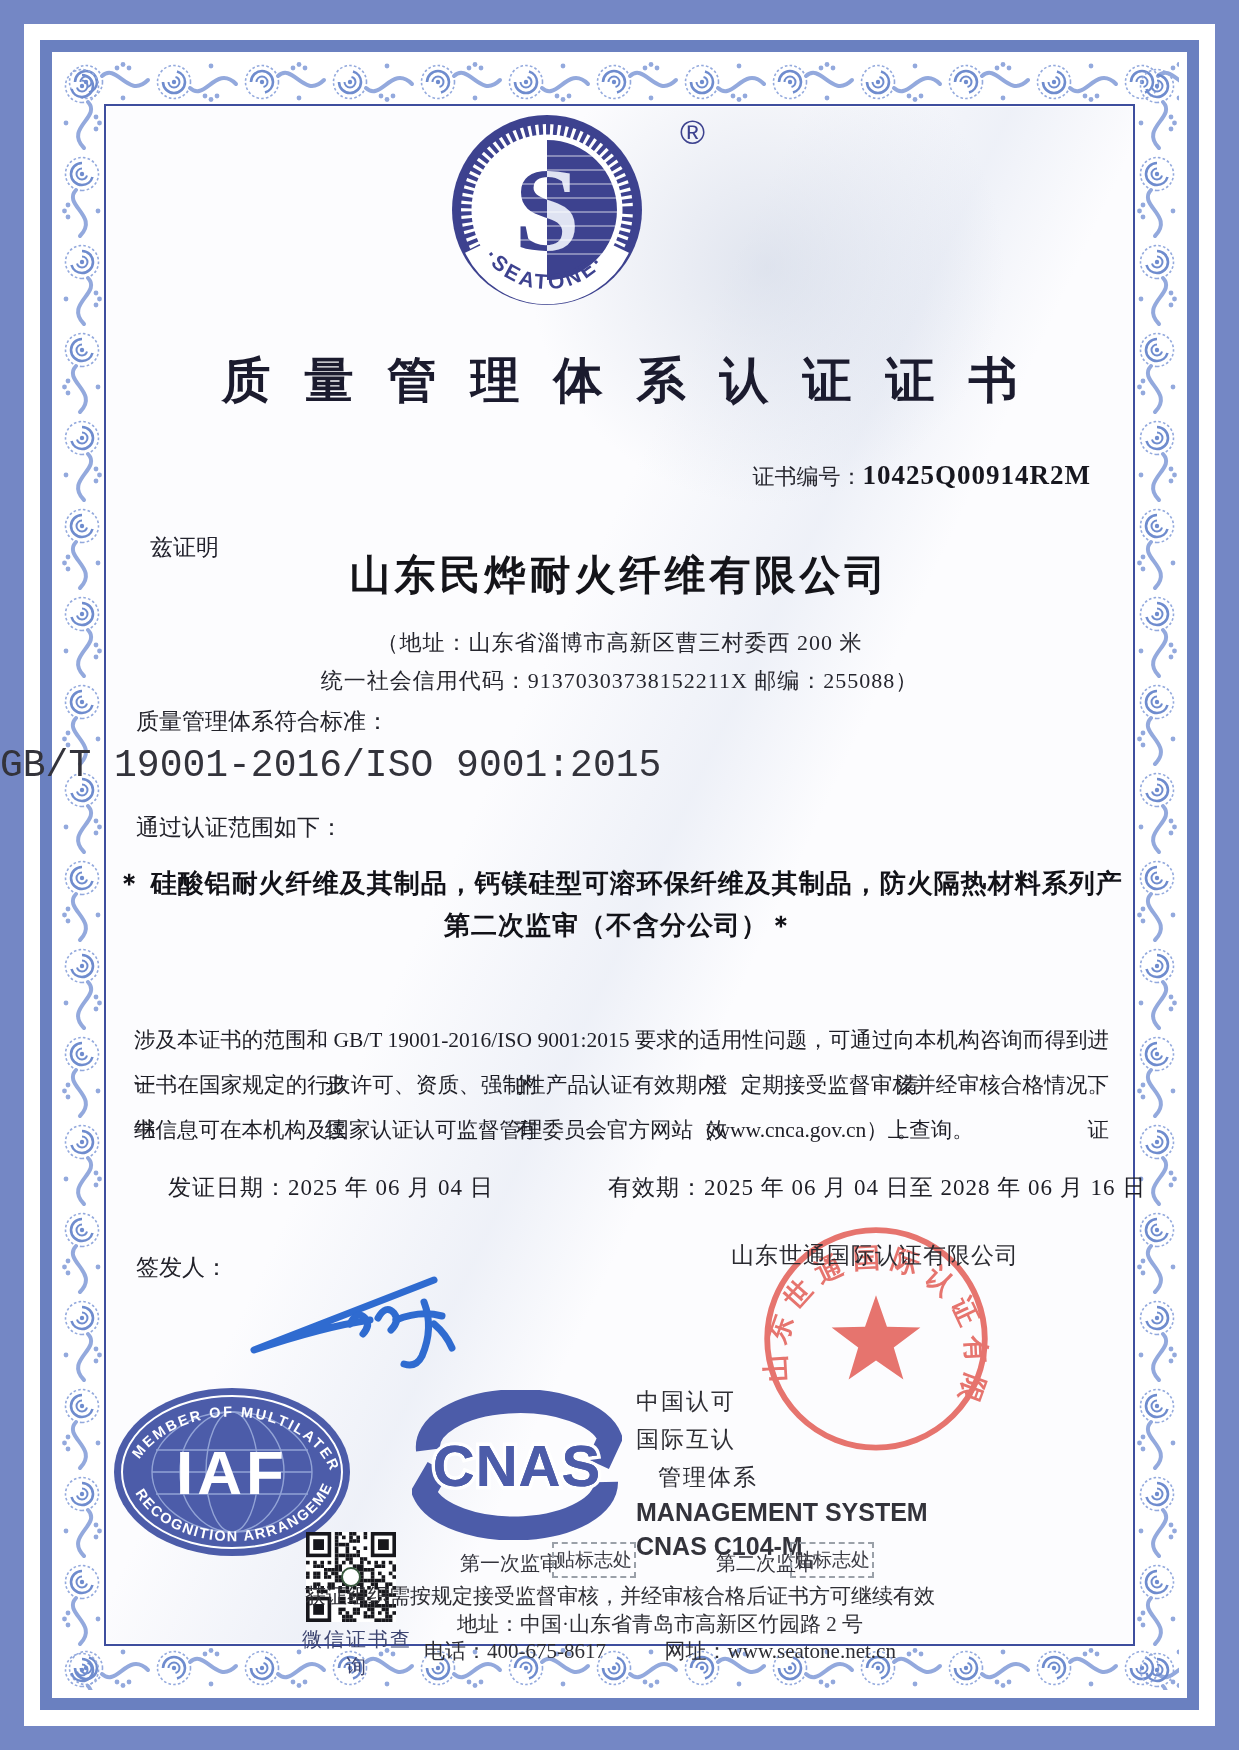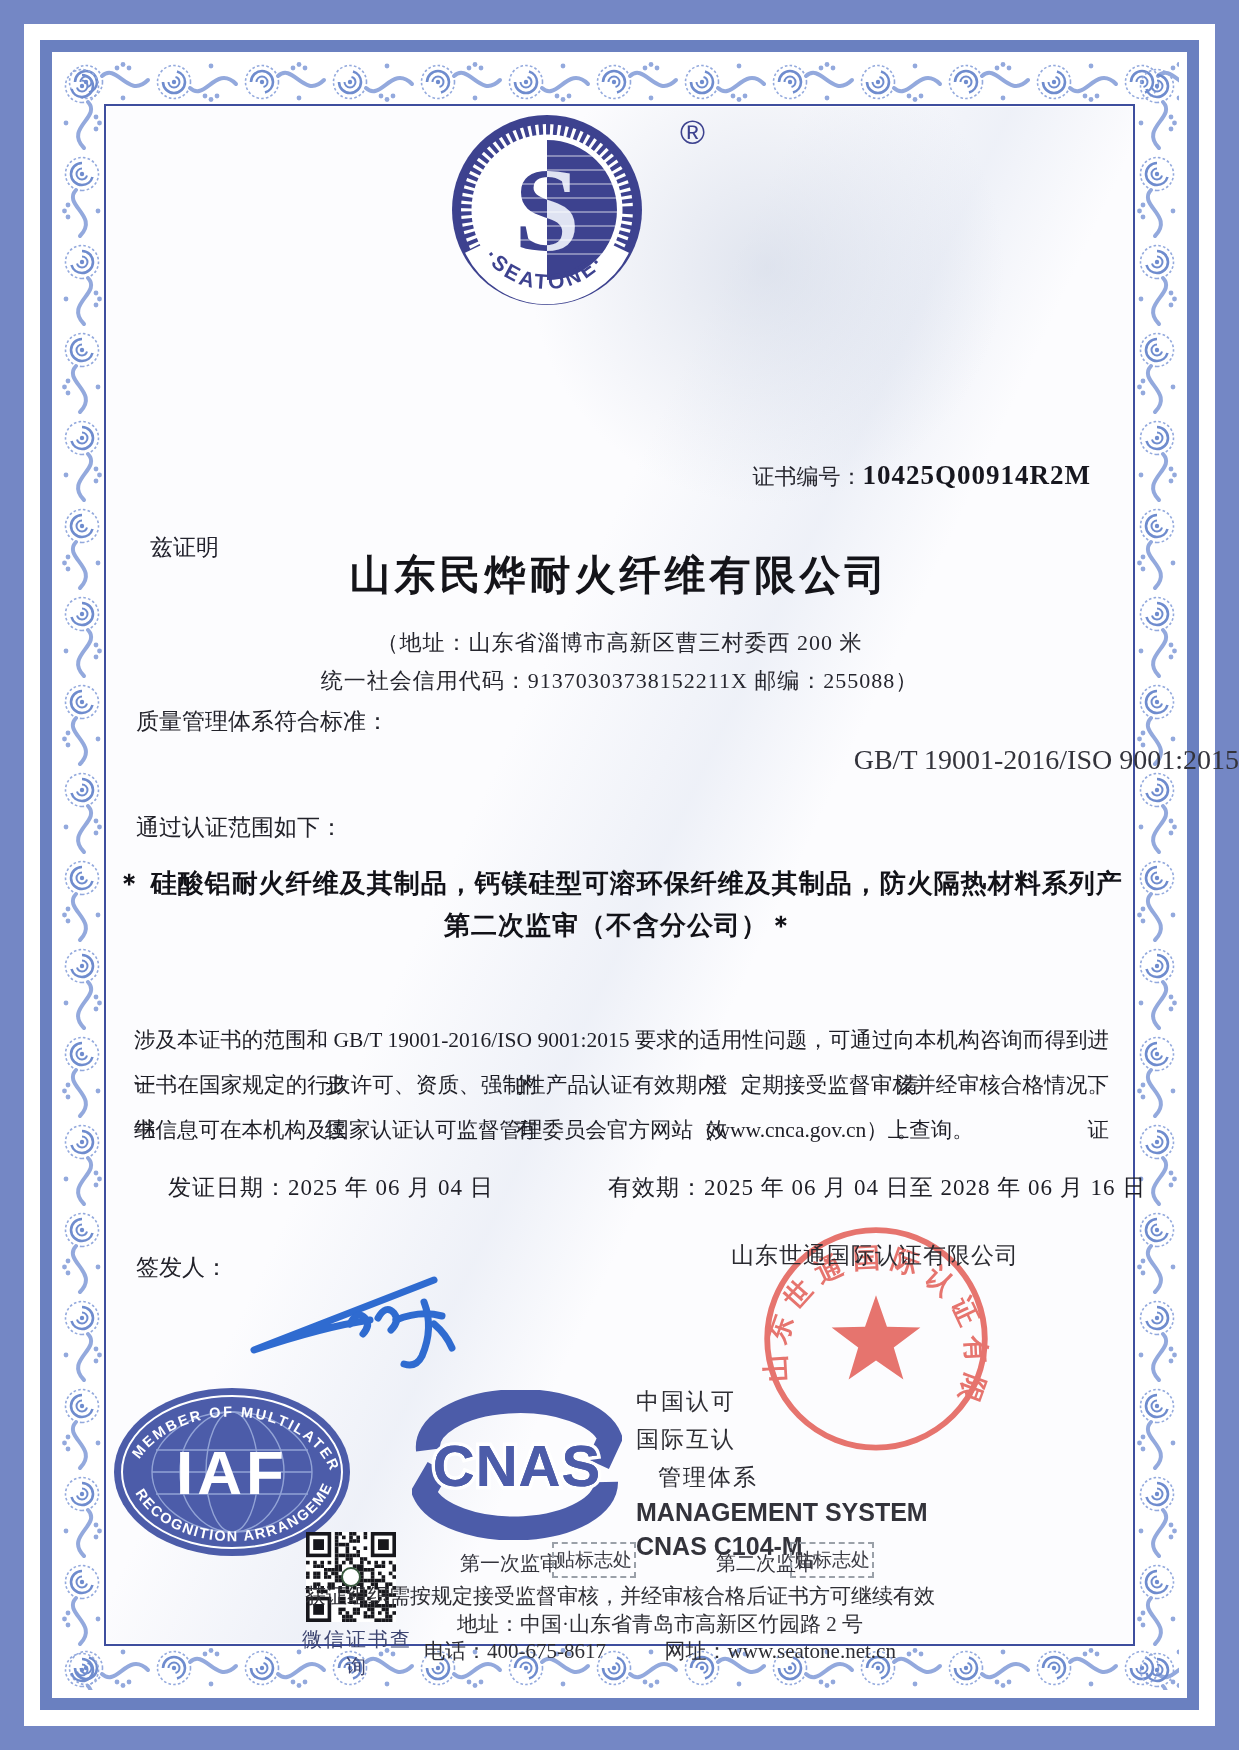--- a/index.html
+++ b/index.html
@@ -20,22 +20,22 @@
   .stripV{position:absolute;width:1630px;height:44px;transform-origin:0 0;transform:rotate(90deg) translateY(-44px);}
   
   .title{left:0;right:0;top:348px;text-align:center;font-size:49px;font-weight:700;color:#1b1b2e;
          letter-spacing:34px;padding-left:34px;}
   .certno{right:148px;top:460px;font-size:22px;color:#26262e;}
   .certno b{font-size:27px;letter-spacing:1px;color:#17171f;}
   .attest{left:150px;top:532px;font-size:23px;}
   .company{left:0;right:0;top:548px;text-align:center;font-size:41px;font-weight:600;letter-spacing:4px;color:#141419;}
   .addr{left:0;right:0;text-align:center;font-size:22px;color:#26262e;letter-spacing:1px;}
   .lbl{left:136px;font-size:23px;color:#22222a;}
-  .standard{left:0;right:0;top:744px;text-align:right;font-family:Liberation Serif, serif;
-            font-size:28px;color:#33333b;}
+  .standard{left:0;right:0;top:744px;text-align:left;font-family:Liberation Mono, monospace;
+            font-size:38px;color:#33333b;}
   .scope{left:0;right:0;text-align:center;font-size:26px;font-weight:700;color:#121218;letter-spacing:1px;}
   .notice{left:134px;width:975px;font-size:21.5px;color:#1e1e26;line-height:45px;}
   .just{text-align:justify;text-align-last:justify;}
   .daterow{font-size:23px;color:#1e1e26;letter-spacing:1px;}
   .issuer{left:640px;width:470px;top:1240px;text-align:center;font-size:23px;color:#2a2a30;letter-spacing:1px;z-index:6;}
   .stampwrap{left:740px;top:1198px;z-index:5;mix-blend-mode:multiply;}
   .footsmall{font-size:21px;color:#2e2e34;}
   .dashbox{position:absolute;width:80px;height:32px;border:2px dashed #9aa0a8;display:flex;align-items:center;justify-content:center;
            font-size:19px;color:#3a3a42;}
   .auditlbl{position:absolute;font-size:20px;color:#33333b;}
@@ -794,20 +794,21 @@
         <line x1="66" y1="156" x2="178" y2="156"></line>
     </g>
     <path id="seatArc" d="M52,146 A77,77 0 0 0 192,146" fill="none"></path>
     <path d="M50,150 A80,80 0 0 0 194,150" fill="none" stroke="#ffffff" stroke-width="22"></path>
     <text font-size="21" font-weight="bold" fill="#3d428f" letter-spacing="3">
       <textPath href="#seatArc" startOffset="14">·SEATONE·</textPath>
     </text>
     <text x="255" y="46" font-size="34" fill="#3d428f">®</text>
   </svg>
 
+  <div class="abs title">质量管理体系认证证书</div>
 
   <div class="abs certno">
     <span>证书编号：</span><b>10425Q00914R2M</b>
   </div>
 
   <div class="abs attest">兹证明</div>
   <div class="abs company">山东民烨耐火纤维有限公司</div>
   <div class="abs addr" style="top:628px;">（地址：山东省淄博市高新区曹三村委西 200 米</div>
   <div class="abs addr" style="top:666px;">统一社会信用代码：91370303738152211X 邮编：255088）</div>
 

